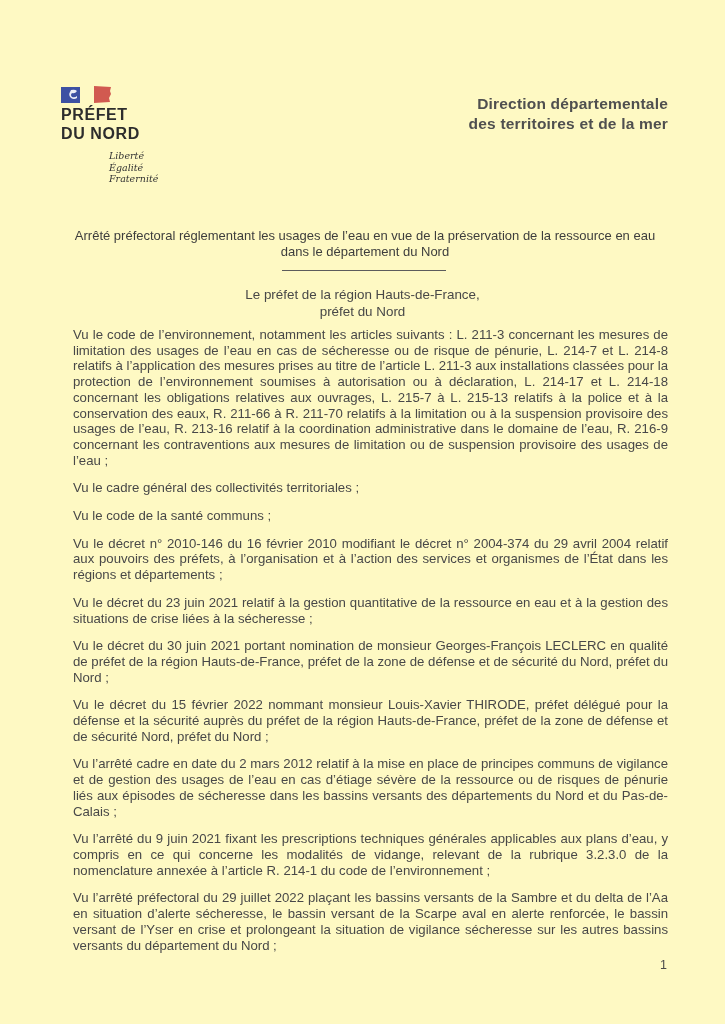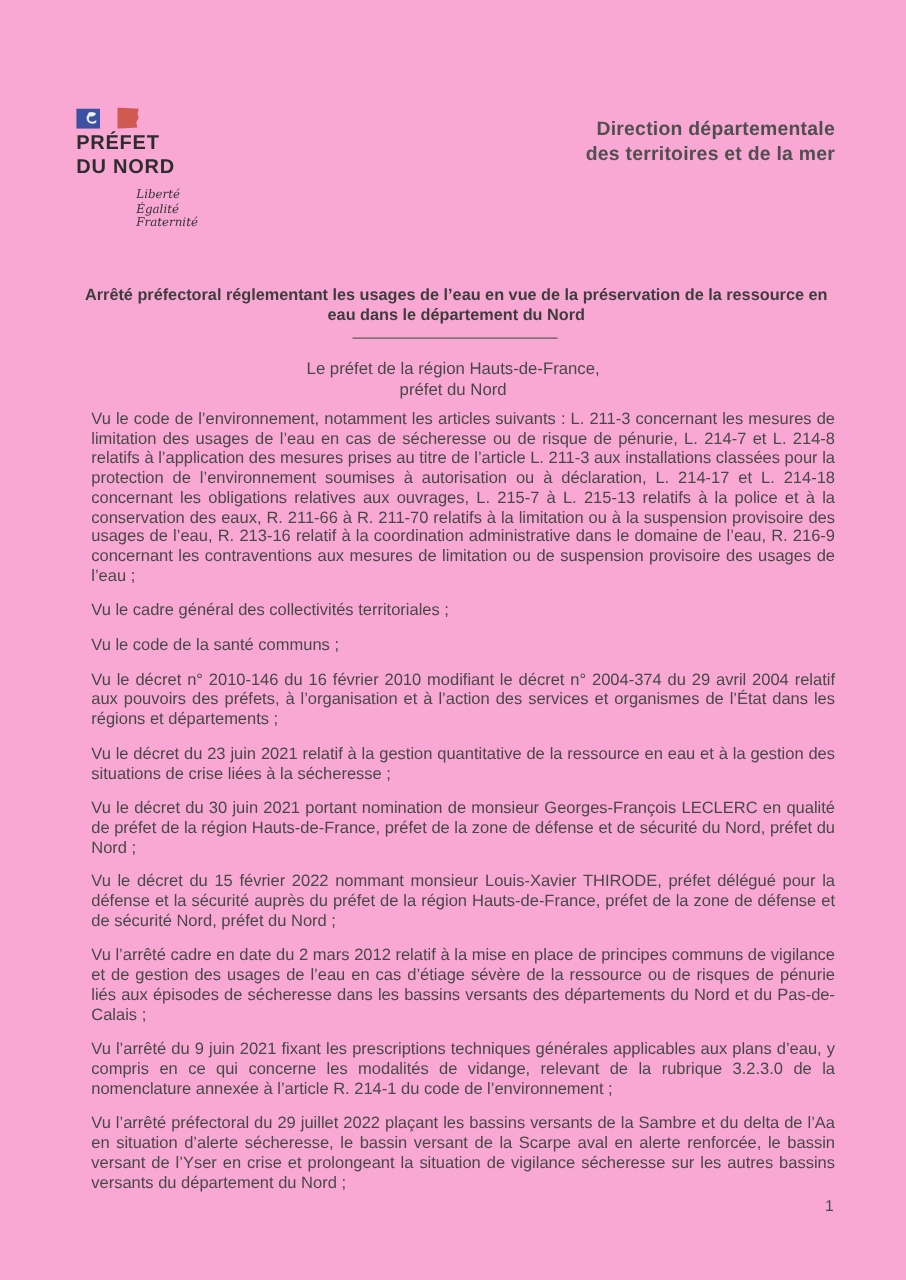--- a/index.html
+++ b/index.html
@@ -5,21 +5,21 @@
   html, body {
     margin: 0;
     padding: 0;
     background: #e9e9e9;
   }
   .page {
     position: relative;
     width: 725px;
     height: 1024px;
     margin: 0 auto;
-    background: #f9a8d4;
+    background: #fef9c3;
     font-family: "Liberation Sans", sans-serif;
     color: #474747;
     overflow: hidden;
     box-shadow: 0 0 4px rgba(0,0,0,.2);
   }
 
   
   .logo-block {
     position: absolute;
     left: 61px;
@@ -60,21 +60,21 @@
   }
 
   
   .doc-title {
     position: absolute;
     left: 60px;
     right: 55px;
     top: 228px;
     margin: 0;
     text-align: center;
-    font-weight: bold;
+    font-weight: normal;
     font-size: 13px;
     line-height: 16px;
     color: #3d3d3d;
   }
   .title-separator {
     position: absolute;
     top: 270px;
     left: 282px;
     width: 164px;
     height: 0;

